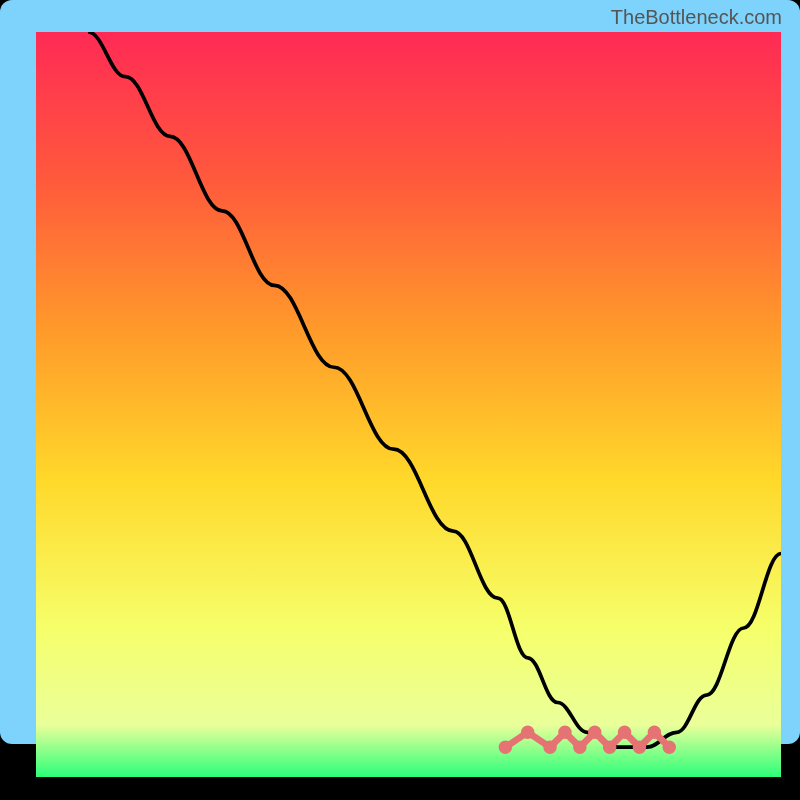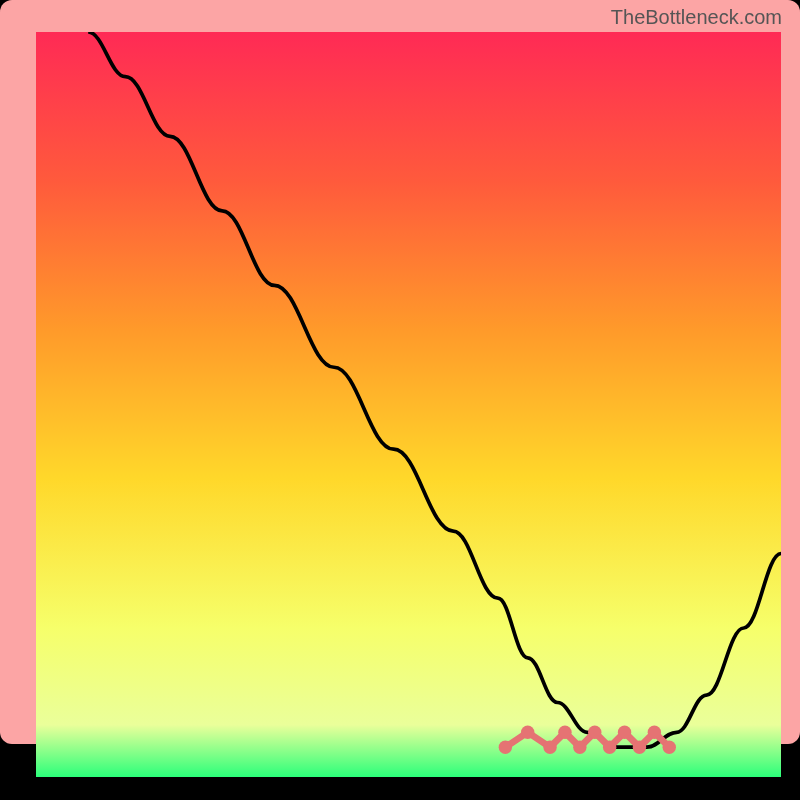--- a/index.html
+++ b/index.html
@@ -8,21 +8,21 @@
     background: #000;
     width: 800px;
     height: 800px;
     overflow: hidden;
     font-family: Arial, sans-serif;
   }
   .container {
     position: relative;
     width: 800px;
     height: 744px;
-    background: #fca5a5;
+    background: #7dd3fc;
     border-radius: 12px;
   }
   .watermark {
     position: absolute;
     top: 6px;
     right: 18px;
     color: #555;
     font-size: 20px;
     font-weight: 500;
     z-index: 10;

